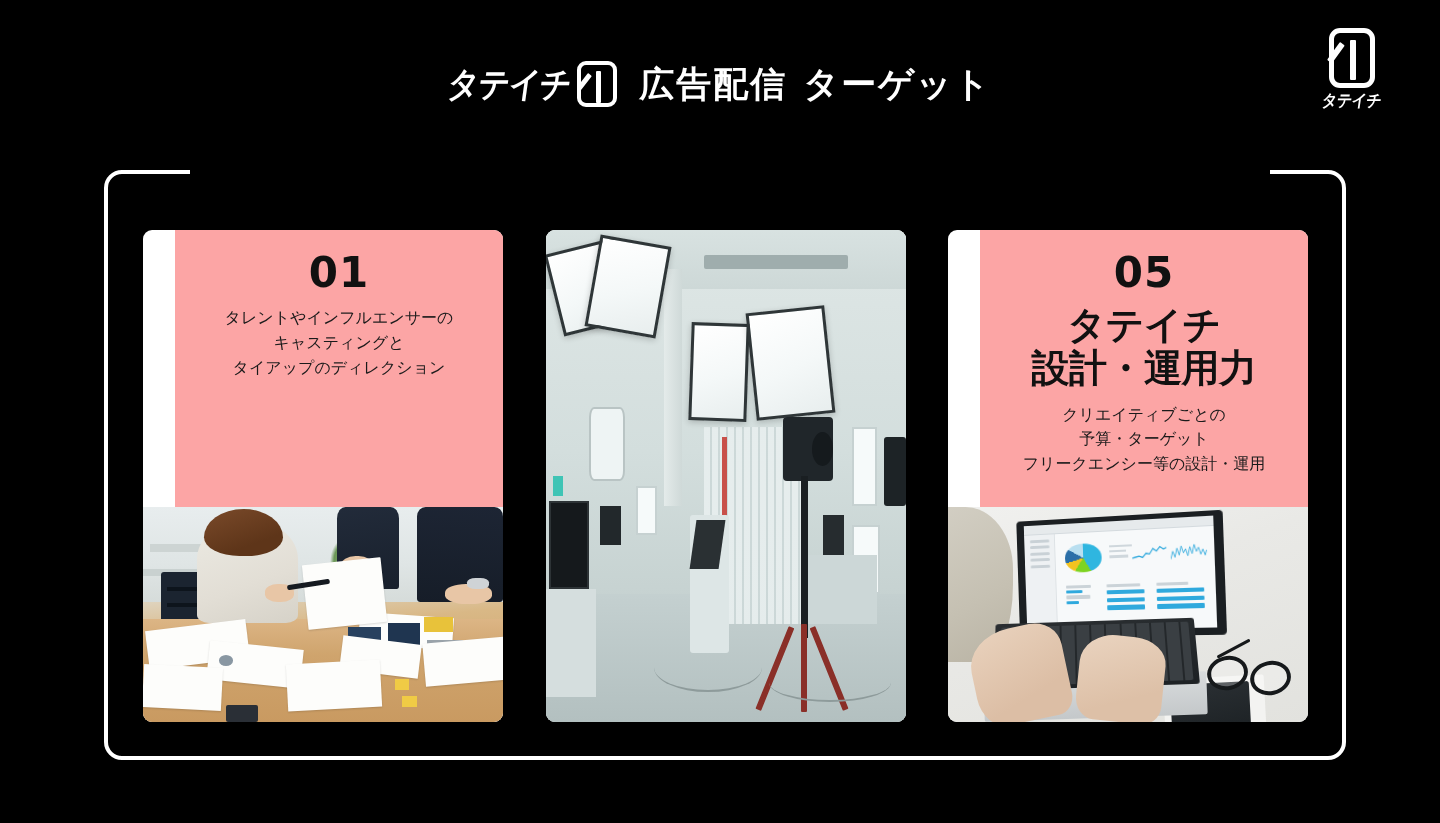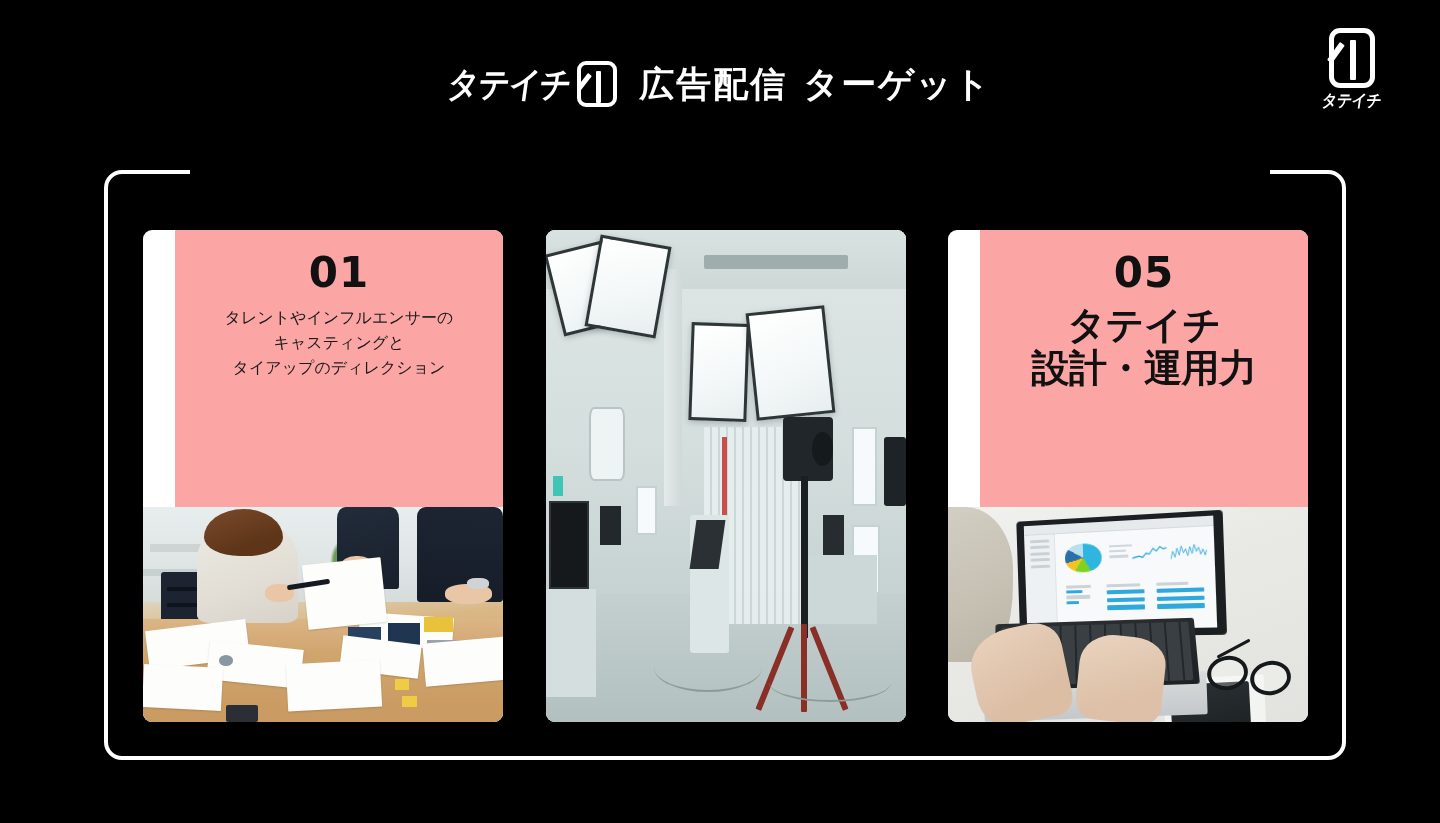--- a/index.html
+++ b/index.html
@@ -480,20 +480,23 @@
         <div class="cable c1"></div>
           <div class="cable c2"></div>
       </div>
     </div>
 
     <div class="card">
       <div class="card-textzone">
         <div class="card-num">05</div>
         <div class="card-title">タテイチ
 設計・運用力</div>
+        <div class="card-desc">クリエイティブごとの
+予算・ターゲット
+フリークエンシー等の設計・運用</div>
       </div>
       <div class="card-photo ph3">
         <div class="person"></div>
         <div class="notepad"></div>
           <div class="phone"></div>
         <div class="lid">
           <div class="screen">
             <div class="s-top"></div>
             <div class="s-side"></div>
             <div class="s-row" style="top:14%"></div>

